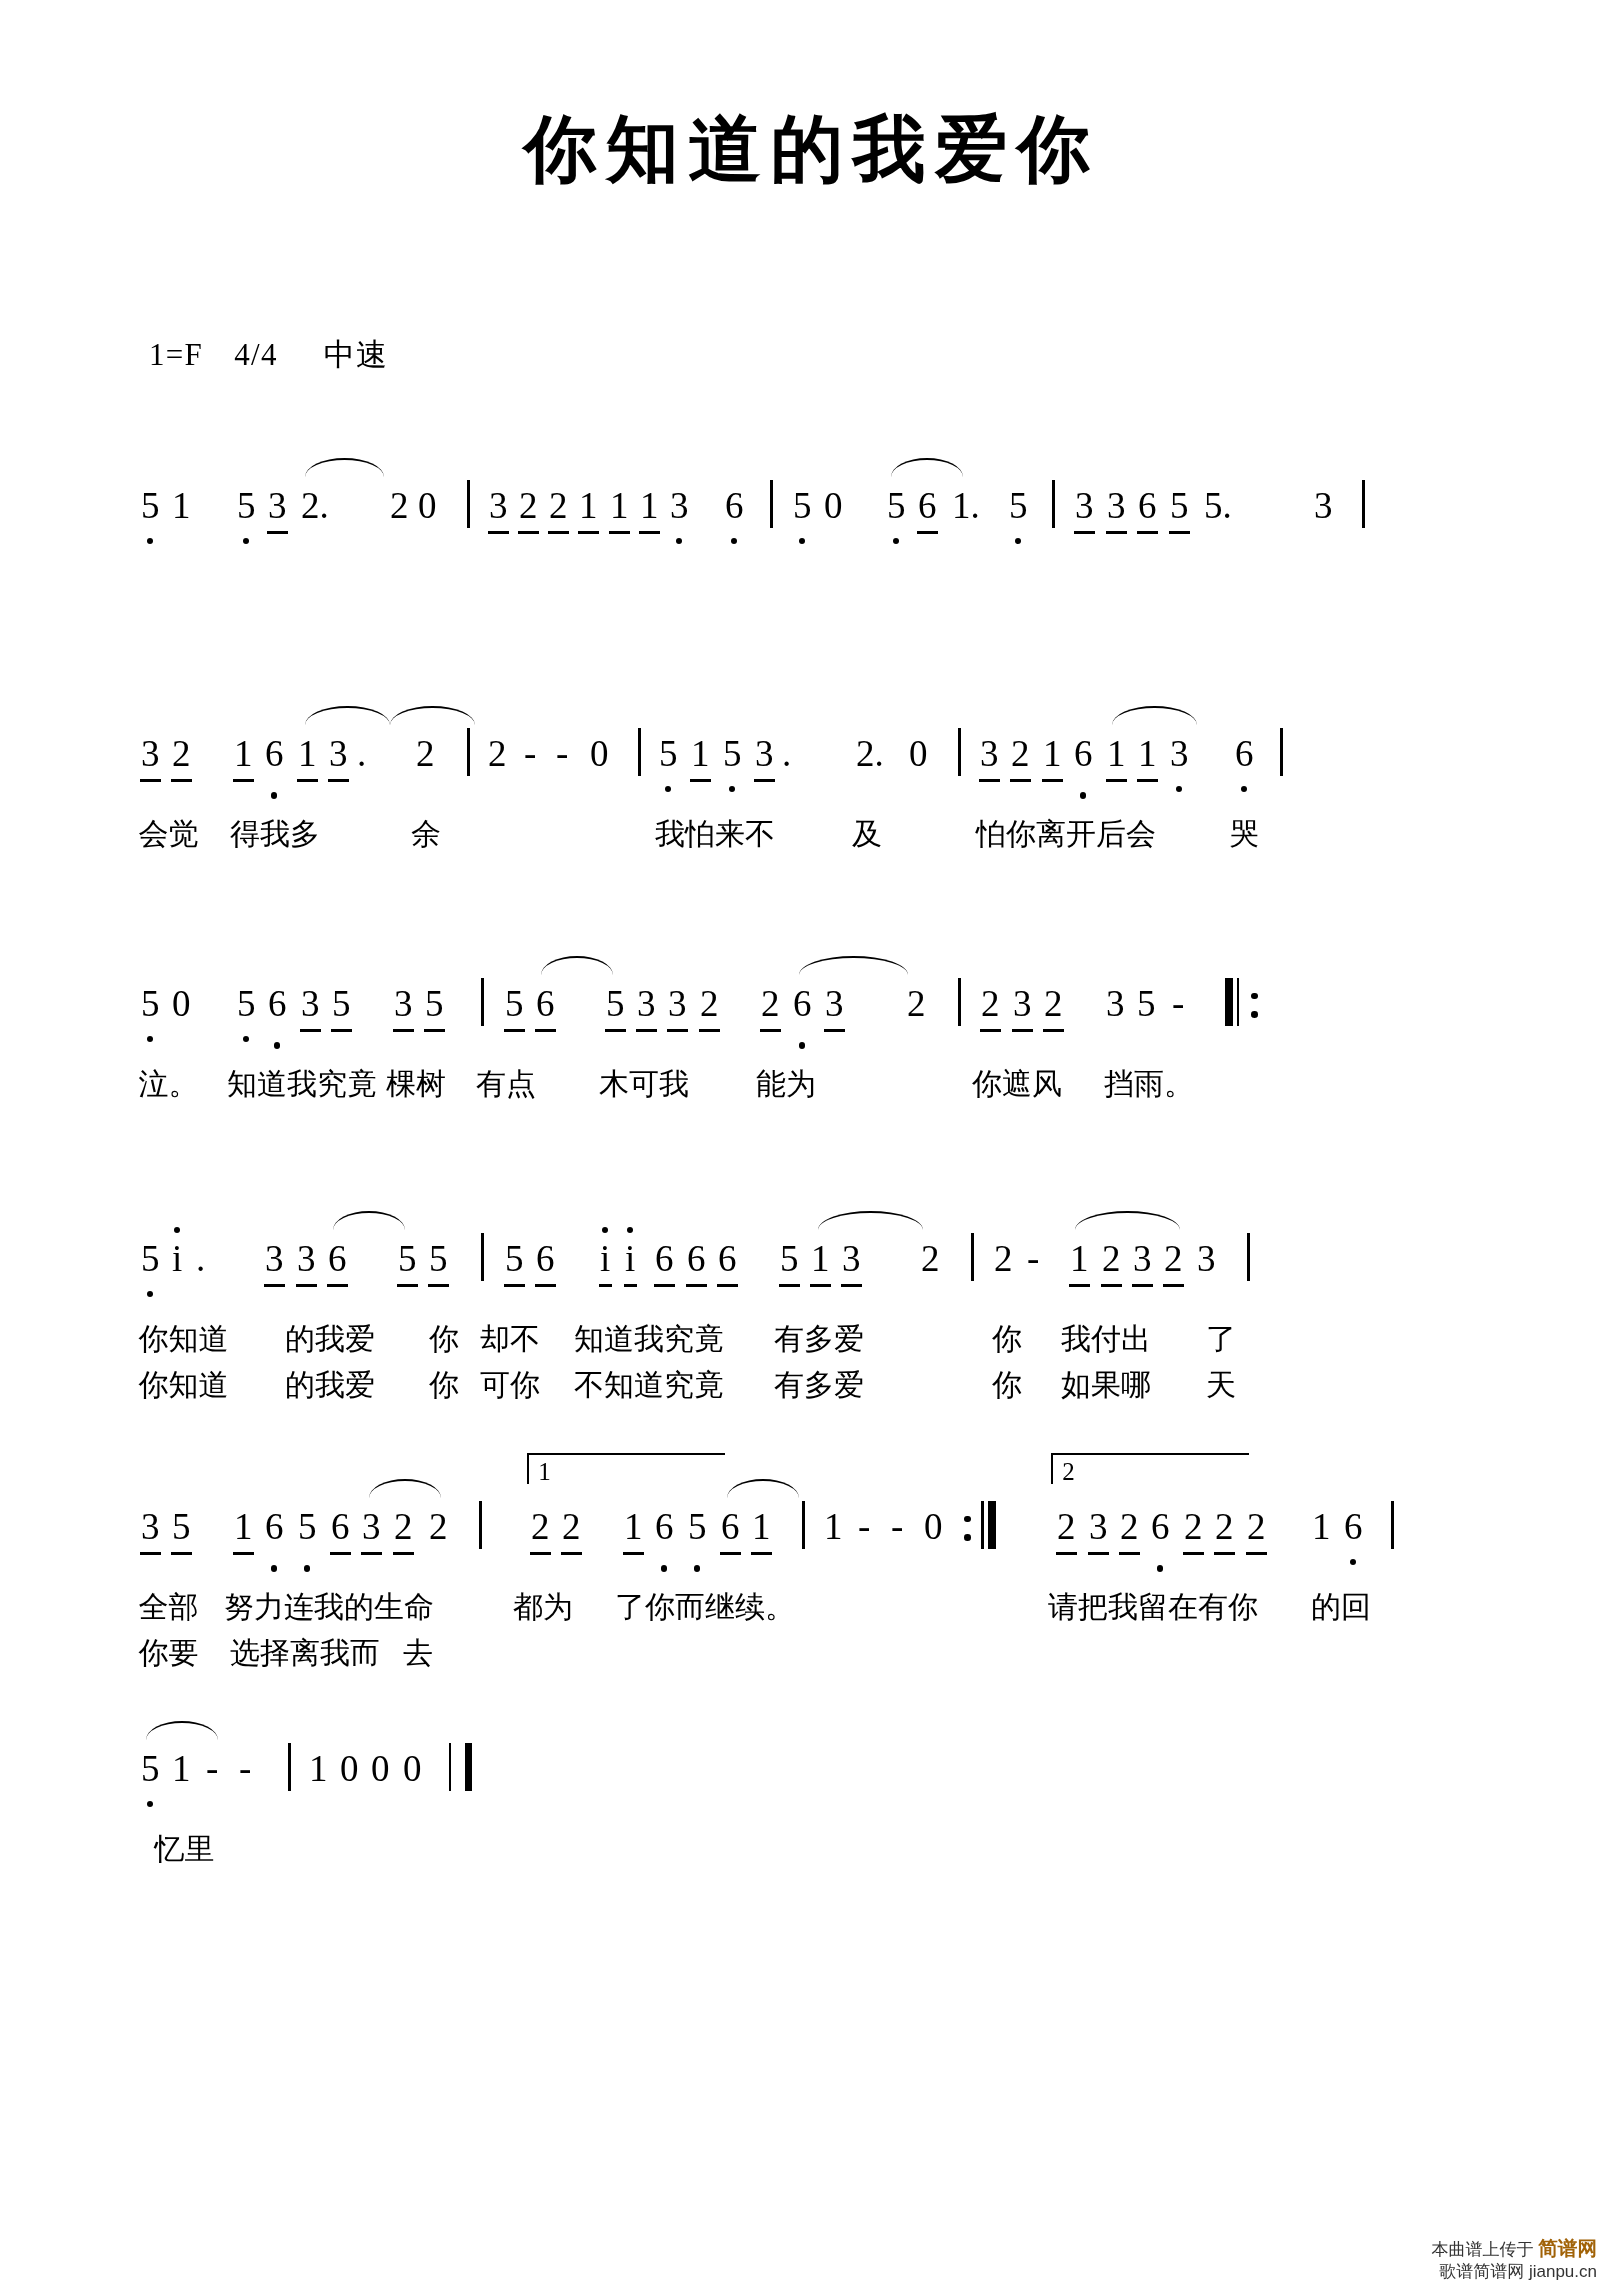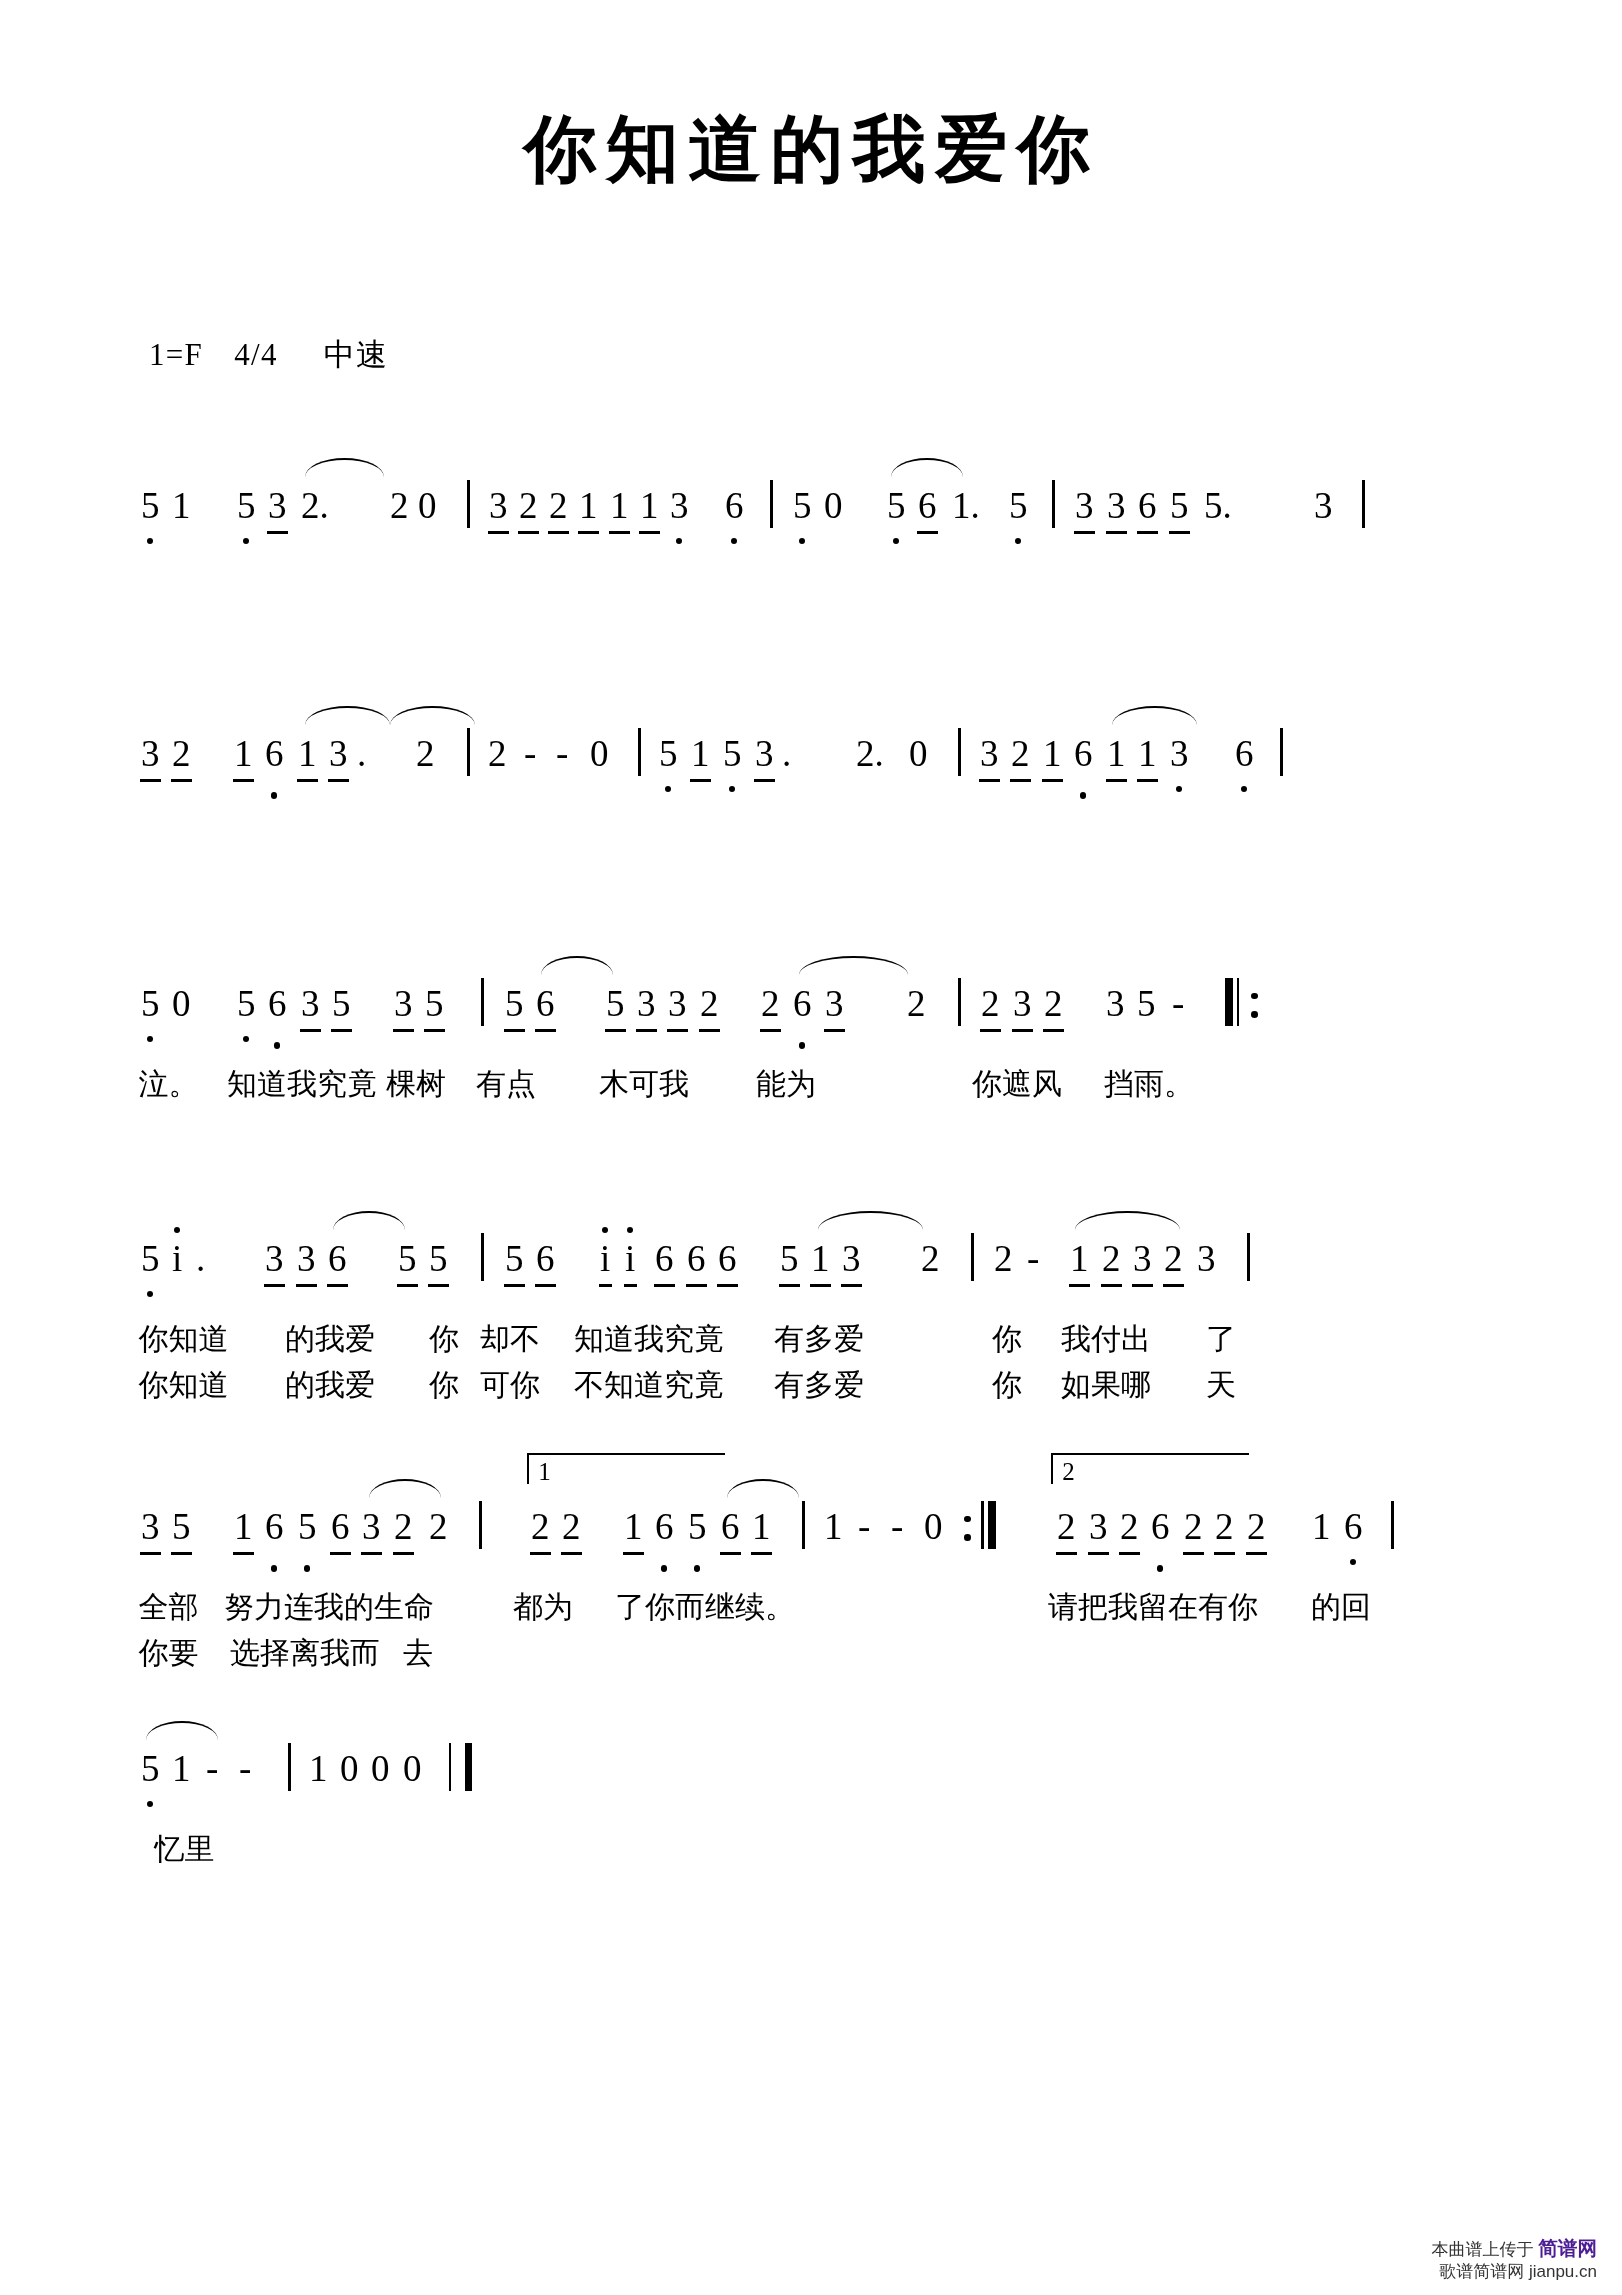--- a/index.html
+++ b/index.html
@@ -186,21 +186,21 @@
   .footer {
     position: absolute;
     right: 26px;
     bottom: 11.8px;
     font-size: 17px;
     color: #333;
     font-family: "Liberation Sans", sans-serif;
     text-align: right;
     line-height: 22px;
   }
-  .footer .brand { color: #4c1d95; font-weight: bold; font-size: 19.6px; }
+  .footer .brand { color: #a16207; font-weight: bold; font-size: 19.6px; }
   .lyr { position: absolute; top: 0; }
 </style>
 </head>
 <body>
 
 <div class="sheet">
 
   <div class="title">你知道的我爱你</div>
 
 
@@ -277,20 +277,29 @@
       <span class="note u1" style="left:839px;">3</span>
       <span class="note u1" style="left:870px;">2</span>
       <span class="note u1" style="left:902px;">1</span>
       <span class="note lo u1 under" style="left:933px;">6</span>
       <span class="note u1" style="left:966px;">1</span>
       <span class="note u1" style="left:997px;">1</span>
       <span class="note lo" style="left:1029px;">3</span>
       <span class="slur" style="left:971px; top:-26px; width:85px;"></span>
       <span class="note lo" style="left:1094px;">6</span>
       <span class="bar" style="left:1139px;"></span>
+    </div>
+    <div class="lyricrow" style="margin-top:26px;">
+      <span class="lyr" style="left:-2.6px;">会觉</span>
+      <span class="lyr" style="left:89px;">得我多</span>
+      <span class="lyr" style="left:270px;">余</span>
+      <span class="lyr" style="left:514px;">我怕来不</span>
+      <span class="lyr" style="left:711px;">及</span>
+      <span class="lyr" style="left:835px;">怕你离开后会</span>
+      <span class="lyr" style="left:1088px;">哭</span>
     </div>
   </div>
 
   <div class="system" style="top:982px;">
     <div class="noterow">
       <span class="note lo" style="left:0px;">5</span>
       <span class="note" style="left:31px;">0</span>
       <span class="note lo u1" style="left:96px;">5</span>
       <span class="note lo u1 under" style="left:127px;">6</span>
       <span class="note u1" style="left:160px;">3</span>

